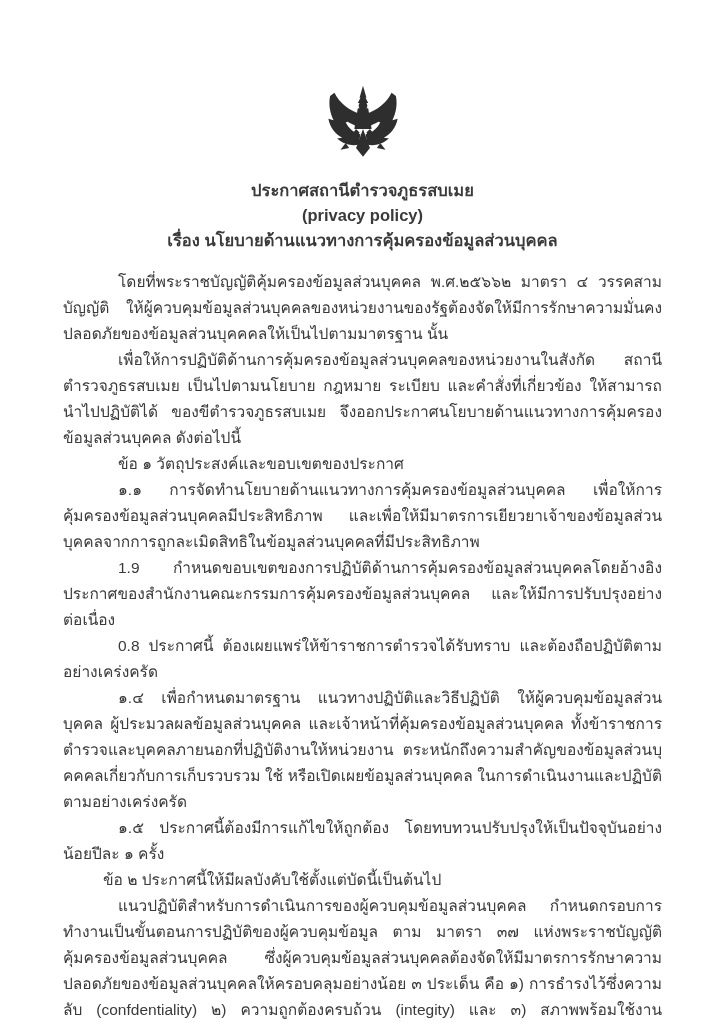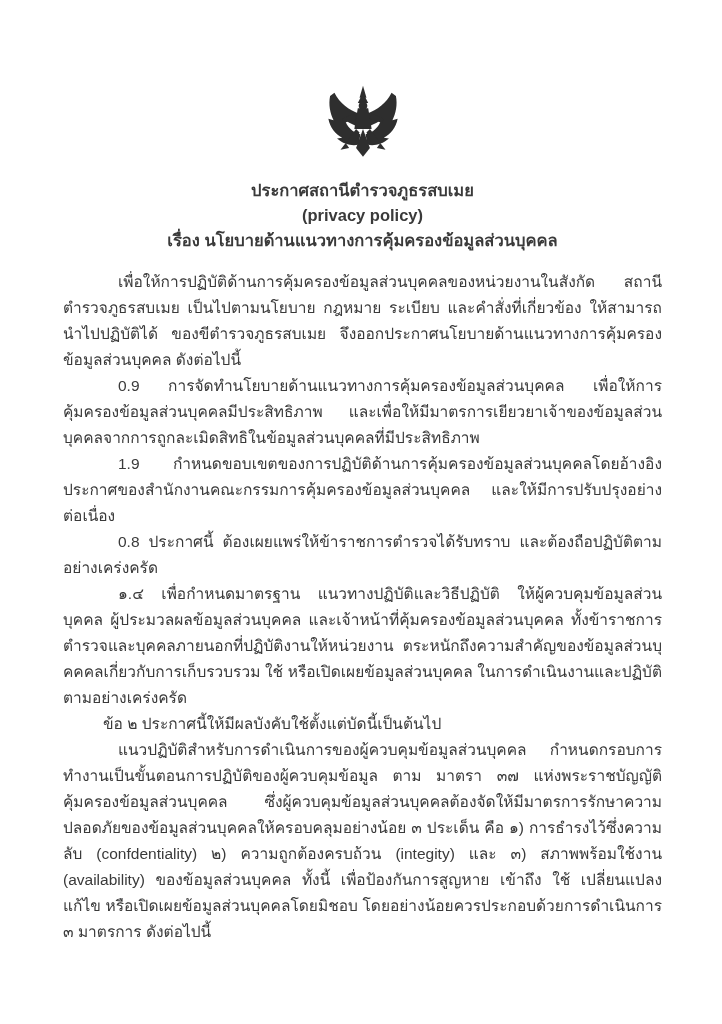--- a/index.html
+++ b/index.html
@@ -85,22 +85,25 @@
     </svg>
   </div>
 
   <div class="title-block">
     <div class="title-line">ประกาศสถานีตำรวจภูธรสบเมย</div>
     <div class="title-line">(privacy policy)</div>
     <div class="title-line">เรื่อง นโยบายด้านแนวทางการคุ้มครองข้อมูลส่วนบุคคล</div>
   </div>
 
   <div class="body-text">
+      <p class="para t1">โดยที่พระราชบัญญัติคุ้มครองข้อมูลส่วนบุคคล พ.ศ.๒๕๖๖๒ มาตรา ๔ วรรคสาม บัญญัติ ให้ผู้ควบคุมข้อมูลส่วนบุคคลของหน่วยงานของรัฐต้องจัดให้มีการรักษาความมั่นคงปลอดภัยของข้อมูลส่วนบุคคคลให้เป็นไปตามมาตรฐาน นั้น</p>
       <p class="para t1">เพื่อให้การปฏิบัติด้านการคุ้มครองข้อมูลส่วนบุคคลของหน่วยงานในสังกัด สถานีตำรวจภูธรสบเมย เป็นไปตามนโยบาย กฎหมาย ระเบียบ และคำสั่งที่เกี่ยวข้อง ให้สามารถนำไปปฏิบัติได้ ของขีตำรวจภูธรสบเมย จึงออกประกาศนโยบายด้านแนวทางการคุ้มครองข้อมูลส่วนบุคคล ดังต่อไปนี้</p>
-      <p class="para t1">0.9 การจัดทำนโยบายด้านแนวทางการคุ้มครองข้อมูลส่วนบุคคล เพื่อให้การคุ้มครองข้อมูลส่วนบุคคลมีประสิทธิภาพ และเพื่อให้มีมาตรการเยียวยาเจ้าของข้อมูลส่วนบุคคลจากการถูกละเมิดสิทธิในข้อมูลส่วนบุคคลที่มีประสิทธิภาพ</p>
+      <p class="para t1">ข้อ ๑ วัตถุประสงค์และขอบเขตของประกาศ</p>
+      <p class="para t1">๑.๑ การจัดทำนโยบายด้านแนวทางการคุ้มครองข้อมูลส่วนบุคคล เพื่อให้การคุ้มครองข้อมูลส่วนบุคคลมีประสิทธิภาพ และเพื่อให้มีมาตรการเยียวยาเจ้าของข้อมูลส่วนบุคคลจากการถูกละเมิดสิทธิในข้อมูลส่วนบุคคลที่มีประสิทธิภาพ</p>
       <p class="para t1">1.9 กำหนดขอบเขตของการปฏิบัติด้านการคุ้มครองข้อมูลส่วนบุคคลโดยอ้างอิงประกาศของสำนักงานคณะกรรมการคุ้มครองข้อมูลส่วนบุคคล และให้มีการปรับปรุงอย่างต่อเนื่อง</p>
       <p class="para t1">0.8 ประกาศนี้ ต้องเผยแพร่ให้ข้าราชการตำรวจได้รับทราบ และต้องถือปฏิบัติตามอย่างเคร่งครัด</p>
       <p class="para t1">๑.๔ เพื่อกำหนดมาตรฐาน แนวทางปฏิบัติและวิธีปฏิบัติ ให้ผู้ควบคุมข้อมูลส่วนบุคคล ผู้ประมวลผลข้อมูลส่วนบุคคล และเจ้าหน้าที่คุ้มครองข้อมูลส่วนบุคคล ทั้งข้าราชการตำรวจและบุคคลภายนอกที่ปฏิบัติงานให้หน่วยงาน ตระหนักถึงความสำคัญของข้อมูลส่วนบุคคคลเกี่ยวกับการเก็บรวบรวม ใช้ หรือเปิดเผยข้อมูลส่วนบุคคล ในการดำเนินงานและปฏิบัติตามอย่างเคร่งครัด</p>
+      <p class="para t1">๑.๕ ประกาศนี้ต้องมีการแก้ไขให้ถูกต้อง โดยทบทวนปรับปรุงให้เป็นปัจจุบันอย่างน้อยปีละ ๑ ครั้ง</p>
       <p class="para t0">ข้อ ๒ ประกาศนี้ให้มีผลบังคับใช้ตั้งแต่บัดนี้เป็นต้นไป</p>
       <p class="para t1">แนวปฏิบัติสำหรับการดำเนินการของผู้ควบคุมข้อมูลส่วนบุคคล กำหนดกรอบการทำงานเป็นขั้นตอนการปฏิบัติของผู้ควบคุมข้อมูล ตาม มาตรา ๓๗ แห่งพระราชบัญญัติคุ้มครองข้อมูลส่วนบุคคล ซึ่งผู้ควบคุมข้อมูลส่วนบุคคลต้องจัดให้มีมาตรการรักษาความปลอดภัยของข้อมูลส่วนบุคคลให้ครอบคลุมอย่างน้อย ๓ ประเด็น คือ ๑) การธำรงไว้ซึ่งความลับ (confdentiality) ๒) ความถูกต้องครบถ้วน (integity) และ ๓) สภาพพร้อมใช้งาน (availability) ของข้อมูลส่วนบุคคล ทั้งนี้ เพื่อป้องกันการสูญหาย เข้าถึง ใช้ เปลี่ยนแปลง แก้ไข หรือเปิดเผยข้อมูลส่วนบุคคลโดยมิชอบ โดยอย่างน้อยควรประกอบด้วยการดำเนินการ ๓ มาตรการ ดังต่อไปนี้</p>
     </div>
 
 </div>
 
 </body></html>

